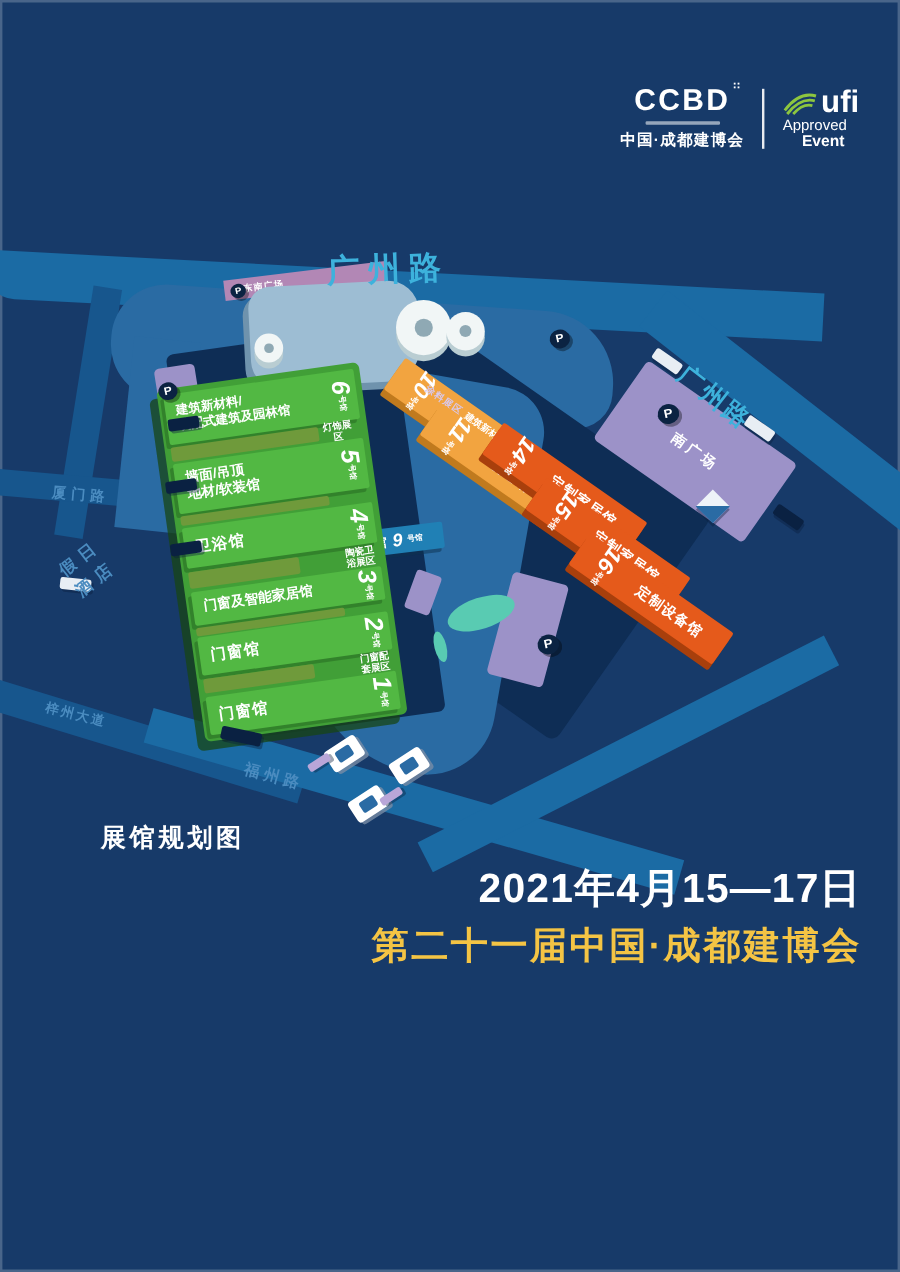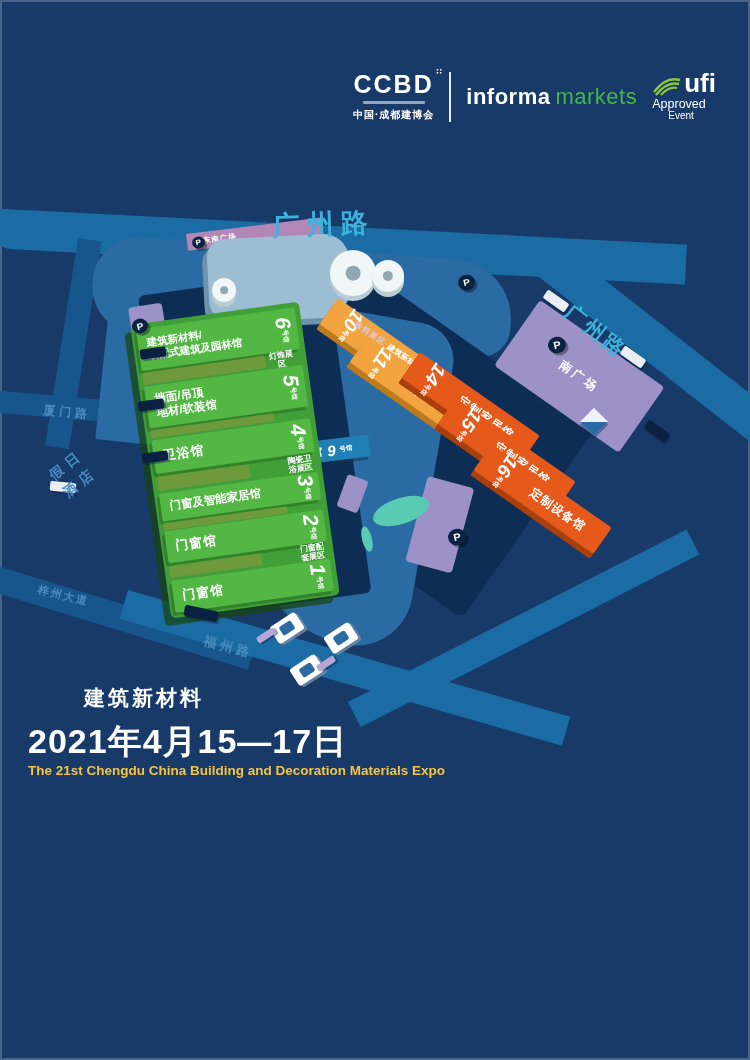--- a/index.html
+++ b/index.html
@@ -11,30 +11,30 @@
   }
   .abs{position:absolute;}
   .pre{white-space:pre-line;}
 
   
   .logos{position:absolute;top:72px;right:34px;display:flex;align-items:center;gap:15px;color:#fff;}
   .ccbd{display:flex;flex-direction:column;align-items:center;}
   .ccbd-word{font-size:25px;font-weight:900;letter-spacing:2px;line-height:1;position:relative;}
   .ccbd-word i{position:absolute;top:-4px;right:-9px;font-style:normal;font-size:8px;letter-spacing:1px;}
   .ccbd-microbar{width:62px;height:3px;background:rgba(255,255,255,.55);margin:4px 0 4px 0;border-radius:1px;}
-  .ccbd-sub{font-size:10px;font-weight:bold;letter-spacing:1px;text-align:center;}
+  .ccbd-sub{font-size:13px;font-weight:bold;letter-spacing:1px;text-align:center;}
   .logo-divider{width:2px;height:50px;background:#fff;opacity:.9;}
   .informa{display:flex;align-items:baseline;gap:5px;}
   .informa .w1{font-size:22px;font-weight:bold;letter-spacing:.5px;}
   .informa .w2{font-size:22px;color:#46b649;letter-spacing:.5px;}
   .ufi{display:flex;flex-direction:column;line-height:1.05;}
   .ufi-top{display:flex;align-items:flex-end;gap:2px;}
   .ufi-name{font-size:26px;font-weight:900;line-height:.9;}
   .ufi-sub{font-size:12.5px;margin-top:2px;}
-  .ufi-sub2{font-size:10px;margin-left:16px;}
+  .ufi-sub2{font-size:13px;margin-left:16px;font-weight:bold;}
 
   
   .road{position:absolute;background:#1b6ba4;transform-origin:left top;}
   .road.dim{background:#17568d;}
   .roadtxt{position:absolute;color:#3db2dc;font-weight:bold;transform-origin:left top;}
   .roadtxt.dim{color:#4b8cc0;font-weight:bold;}
   .plot{position:absolute;transform-origin:left top;}
   .blue-mid{background:#2a6ba3;}
   .plot-dark{background:#0e2d55;}
   .purple{background:#9c92c8;}
@@ -88,45 +88,41 @@
   .forum{position:absolute;left:246px;top:262px;width:124px;height:22px;background:#2080b5;
     border-radius:2px;transform:rotate(-7deg);display:flex;align-items:center;justify-content:center;
     gap:4px;color:#fff;box-shadow:-3px 3px 0 rgba(12,50,80,.5);}
   .forum .lbl{font-size:11px;font-weight:bold;letter-spacing:1px;}
   .forum .n{font-size:15px;font-weight:900;font-style:italic;}
   .forum .s{font-size:6.5px;font-weight:bold;}
 
   .map-title{position:absolute;left:84px;top:684px;color:#fff;font-size:21px;font-weight:900;letter-spacing:3px;}
 
   
-  .footer{position:absolute;left:28px;right:32px;top:722px;text-align:left;color:#fff;line-height:1.12;}
+  .footer{position:absolute;left:28px;right:32px;top:722px;text-align:right;color:#fff;line-height:1.12;}
   .f-date{font-size:34px;font-weight:900;letter-spacing:1px;}
   .f-date-en{font-size:13px;font-weight:bold;margin-top:3px;letter-spacing:.5px;}
   .f-venue{font-size:30px;font-weight:900;margin-top:7px;letter-spacing:2px;}
   .f-venue-en{font-size:13.5px;font-weight:bold;margin-top:3px;}
   .f-expo{font-size:31px;font-weight:900;margin-top:11px;letter-spacing:2px;color:#f4c444;}
   .f-expo-en{font-size:13.5px;font-weight:bold;margin-top:3px;color:#f4c444;}
   .f-stats{font-size:36px;font-weight:900;margin-top:12px;letter-spacing:0px;}
 </style>
 </head>
 <body>
 
 <div class="poster">
 
   <div class="logos">
     <div class="ccbd">
       <div class="ccbd-word"><span>CCBD</span><i>∷</i></div>
       <div class="ccbd-microbar"></div>
       <div class="ccbd-sub">中国·成都建博会</div>
     </div>
     <div class="logo-divider"></div>
-    <div class="informa">
-      <span class="w1">informa</span>
-      <span class="w2">markets</span>
-    </div>
     <div class="ufi">
       <div class="ufi-top">
         <svg width="30" height="22" viewBox="0 0 30 22">
           <path d="M2 18 Q14 2 28 6" stroke="#8dc63f" stroke-width="2.4" fill="none"></path>
           <path d="M4 21 Q15 7 27 10" stroke="#8dc63f" stroke-width="2.4" fill="none"></path>
           <path d="M9 21 Q17 12 25 14" stroke="#8dc63f" stroke-width="2.2" fill="none"></path>
         </svg>
         <span class="ufi-name">ufi</span>
       </div>
       <span class="ufi-sub">Approved</span>
@@ -312,20 +308,20 @@
 
     <div class="roadtxt" style="left:272px;top:28px;font-size:27px;letter-spacing:7px;transform:rotate(-2deg);">广州路</div>
     <div class="roadtxt" style="left:576px;top:118px;font-size:21px;letter-spacing:3px;transform:rotate(38deg);">广州路</div>
     <div class="roadtxt dim" style="left:44px;top:222px;font-size:12px;letter-spacing:4px;transform:rotate(5deg);">厦门路</div>
     <div class="roadtxt dim" style="left:40px;top:402px;font-size:11px;letter-spacing:2px;transform:rotate(14deg);">梓州大道</div>
     <div class="roadtxt dim" style="left:206px;top:452px;font-size:13px;letter-spacing:4px;transform:rotate(15deg);">福州路</div>
     <div class="roadtxt dim pre" style="left:44px;top:288px;font-size:14px;letter-spacing:6px;line-height:1.6;transform:rotate(-38deg);">假日
 酒店</div>
   </div>
 
-  <div class="map-title">建筑新材料</div>
+  <div class="map-title">展馆规划图</div>
 
   <div class="footer">
     <div class="f-date">2021年4月15—17日</div>
-    <div class="f-expo-en">The 21st Chengdu China Building and Decoration Materials Expo</div>
+    <div class="f-expo">第二十一届中国·成都建博会</div>
   </div>
 
 </div>
 
 </body></html>

